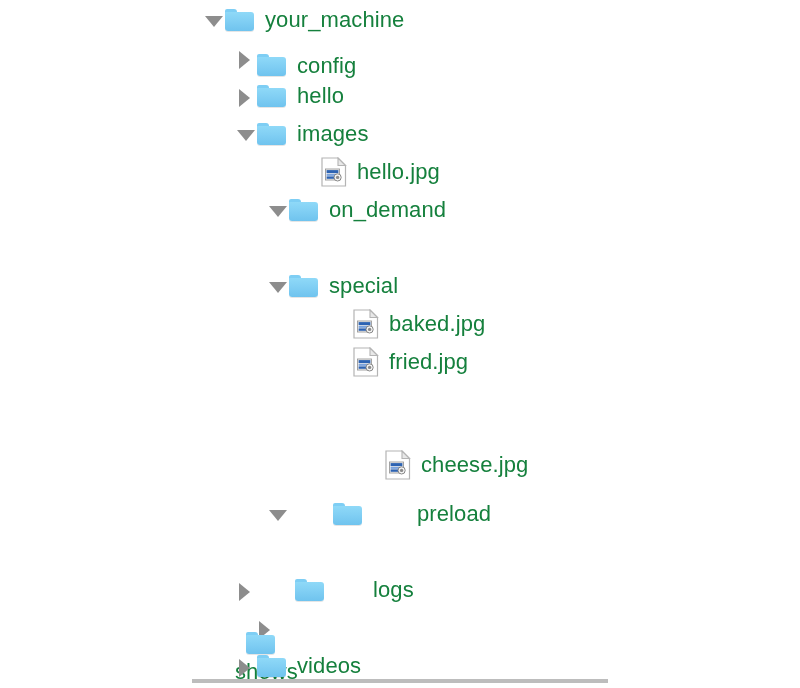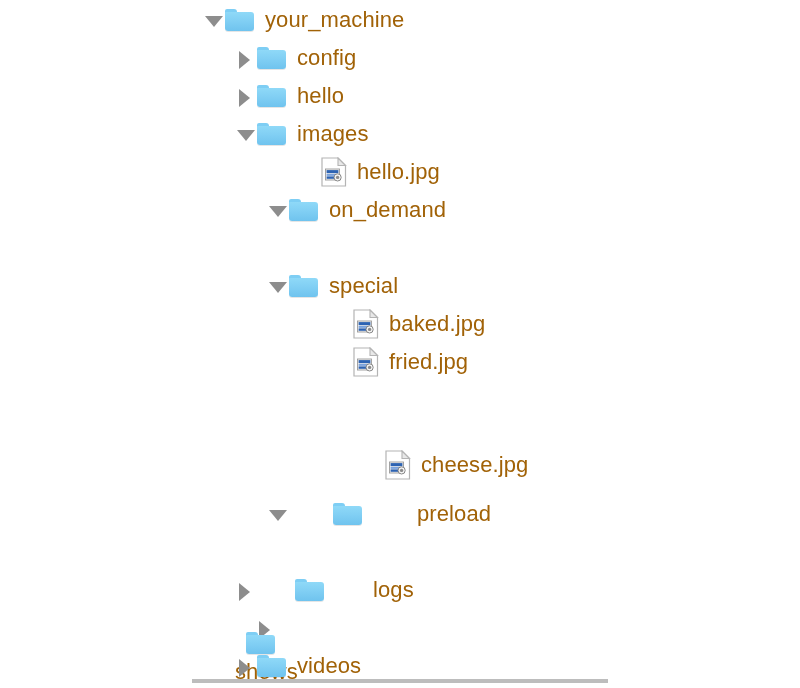--- a/index.html
+++ b/index.html
@@ -98,21 +98,21 @@
     height: 30px;
     position: relative;
     margin-right: 10px;
   }
   .file-icon svg { display: block; }
 
   
   .row-label {
     font-size: 22px;
     line-height: 1;
-    color: #a16207;
+    color: #15803d;
     letter-spacing: 0.1px;
   }
 
   
   #bottom-divider {
     position: absolute;
     left: 192px;
     top: 679px;
     width: 416px;
     height: 4px;
@@ -124,21 +124,21 @@
 
 <div id="tree-root">
     <div class="tree-row" style="top: 1px; left: 203px;">
       <span class="twisty expanded"></span>
       <span class="folder-icon">
         <span class="tab"></span>
         <span class="body"></span>
       </span>
       <span class="row-label">your_machine</span>
     </div>
-    <div class="tree-row" style="top: 39px; left: 235px;">
+    <div class="tree-row" style="top: 39px; left: 235px; align-items: flex-end;">
       <span class="twisty collapsed"></span>
       <span class="folder-icon">
         <span class="tab"></span>
         <span class="body"></span>
       </span>
       <span class="row-label">config</span>
     </div>
     <div class="tree-row" style="top: 77px; left: 235px;">
       <span class="twisty collapsed"></span>
       <span class="folder-icon">

